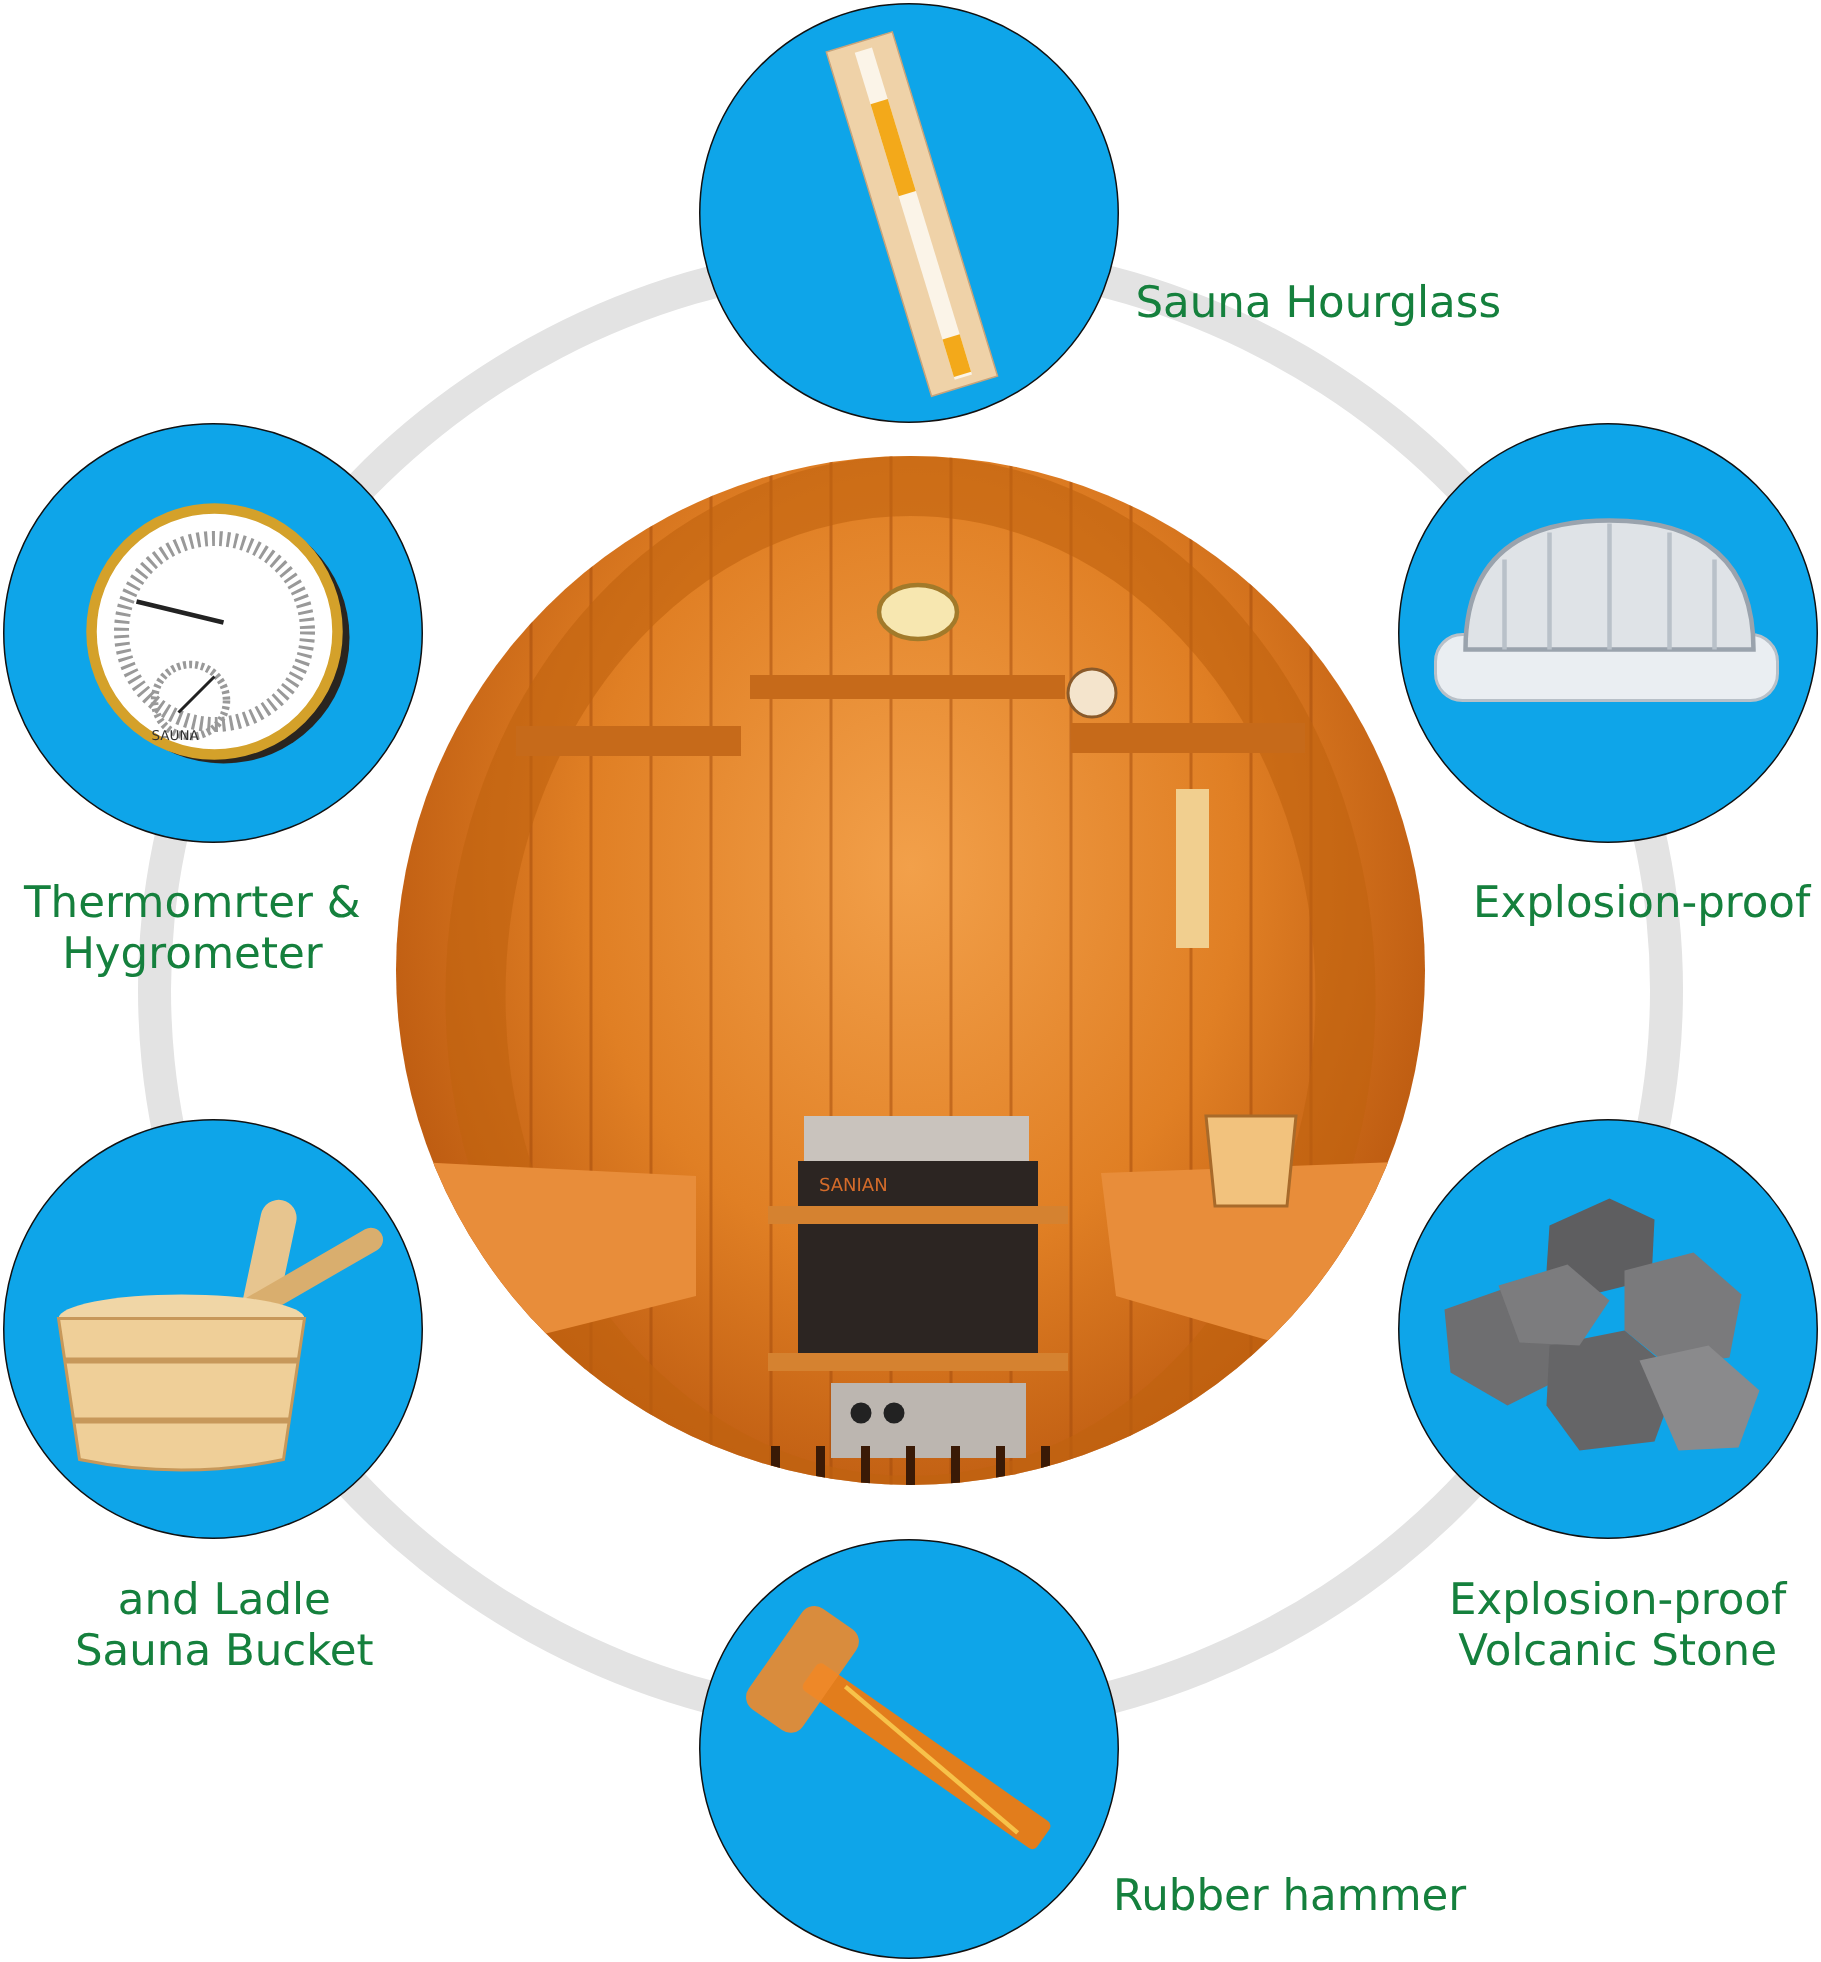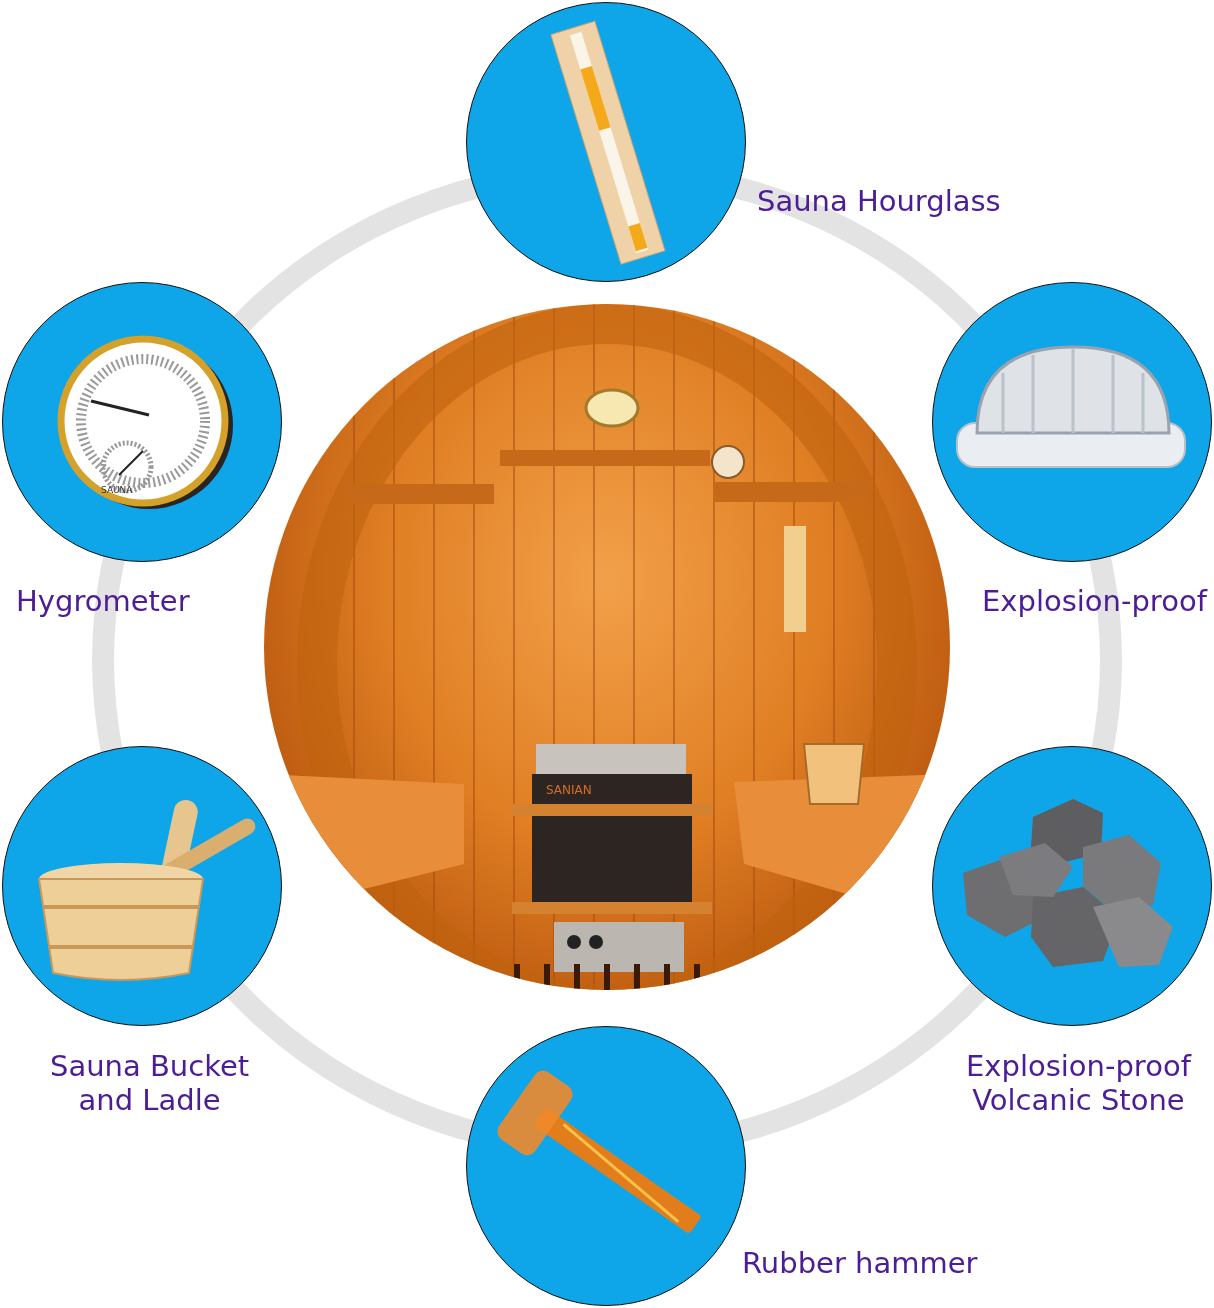--- a/index.html
+++ b/index.html
@@ -1,19 +1,19 @@
 <!DOCTYPE html>
 <html><head>
 <meta charset="utf-8">
 <style>
   html,body{margin:0;padding:0;background:#fff;}
   body{width:1214px;height:1308px;position:relative;overflow:hidden;font-family:"DejaVu Sans","Liberation Sans",sans-serif;color:#111;}
   .ring{position:absolute;left:92px;top:160px;width:1030px;height:1000px;border-radius:50%;border:22px solid #e3e3e3;box-sizing:border-box;}
   .bubble{position:absolute;border:1.6px solid #111;border-radius:50%;background:#0ea5e9;overflow:hidden;box-sizing:border-box;}
-  .label{position:absolute;font-size:29px;line-height:34px;color:#4c1d95;white-space:nowrap;}
+  .label{position:absolute;font-size:29px;line-height:34px;color:#15803d;white-space:nowrap;}
   .center{position:absolute;left:264px;top:304px;width:686px;height:686px;border-radius:50%;overflow:hidden;
     background:radial-gradient(ellipse at 50% 40%,#f2a04a 0%,#e07f24 45%,#b8560e 80%,#7a3406 100%);}
 </style>
 </head>
 <body>
 
 <div class="ring"></div>
 
 <div class="center">
   <svg width="686" height="686" viewBox="0 0 686 686">
@@ -138,30 +138,31 @@
     <rect x="130" y="100" width="130" height="16" rx="8" fill="#d9ae6e" transform="rotate(-30 195 108)"></rect>
     <ellipse cx="118" cy="132" rx="82" ry="16" fill="#f0d6a6"></ellipse>
     <path d="M36 132 L200 132 L186 226 Q118 240 50 226 Z" fill="#efcf98" stroke="#c7985a" stroke-width="2"></path>
     <g stroke="#c7985a" stroke-width="4">
         <line x1="40" y1="160" x2="196" y2="160"></line>
         <line x1="46" y1="200" x2="190" y2="200"></line>
       </g>
   </svg>
 </div>
 <div class="label" style="left:50px;top:1049px;text-align:center;">
-  <div>Sauna Bucket</div>
-    <div>and Ladle</div>
+  <div>and Ladle</div>
+    <div>Sauna Bucket</div>
 </div>
 
 <div class="bubble" style="left:2px;top:282px;width:280px;height:280px;">
   <svg width="280" height="280" viewBox="0 0 280 280">
     <circle cx="146" cy="142" r="84" fill="#2a2520"></circle>
     <circle cx="140" cy="138" r="82" fill="#fff" stroke="#d4a12a" stroke-width="7"></circle>
     <circle cx="140" cy="138" r="62" fill="none" stroke="#999" stroke-width="10" stroke-dasharray="2 3"></circle>
     <line x1="88" y1="118" x2="146" y2="132" stroke="#222" stroke-width="3"></line>
     <circle cx="124" cy="184" r="24" fill="none" stroke="#999" stroke-width="5" stroke-dasharray="2 2"></circle>
     <line x1="116" y1="192" x2="140" y2="168" stroke="#222" stroke-width="2"></line>
     <text x="98" y="210" font-size="9" fill="#333" font-family="DejaVu Sans, sans-serif">SAUNA</text>
   </svg>
 </div>
 <div class="label" style="left:16px;top:584px;text-align:center;">
+  <div>Thermomrter &amp;</div>
     <div>Hygrometer</div>
 </div>
 
 </body></html>

